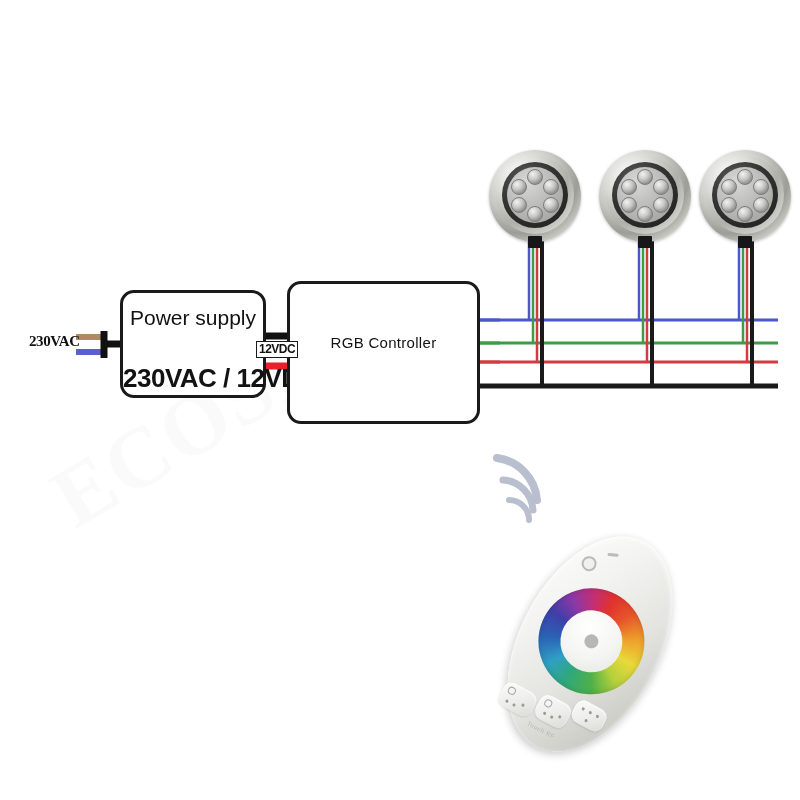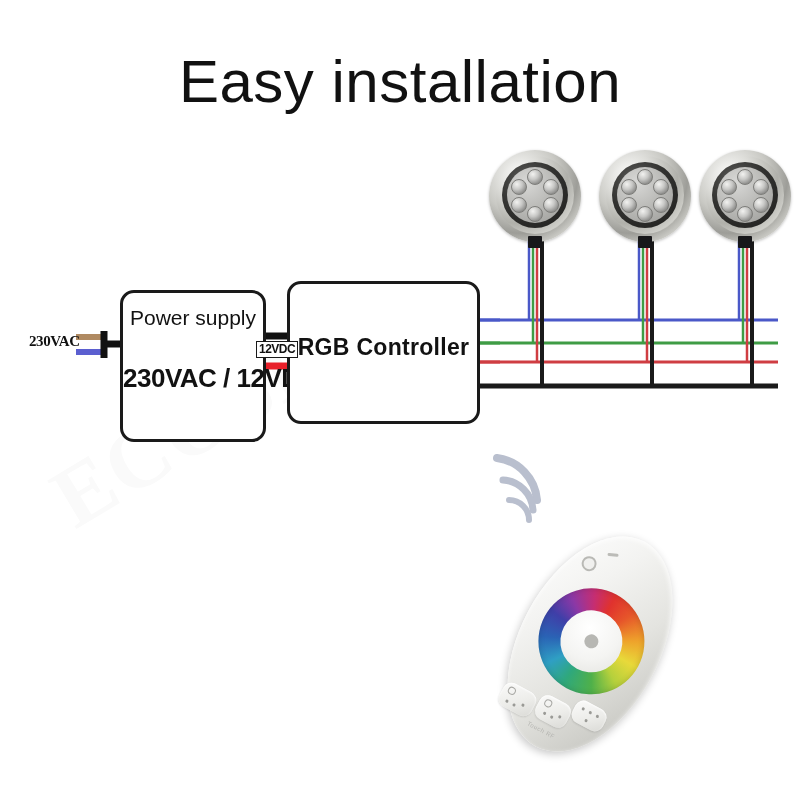--- a/index.html
+++ b/index.html
@@ -66,21 +66,21 @@
     position: absolute;
     background: #ffffff;
     border: 3px solid #1a1a1a;
     border-radius: 14px;
     box-sizing: border-box;
   }
   #psu-box {
     left: 120px;
     top: 290px;
     width: 146px;
-    height: 152px;
+    height: 108px;
   }
   #rgb-box {
     left: 287px;
     top: 281px;
     width: 193px;
     height: 143px;
   }
   .box-line {
     position: absolute;
     left: 0;
@@ -96,22 +96,22 @@
     font-weight: 400;
   }
   #psu-sub {
     top: 70px;
     font-size: 26px;
     font-weight: 700;
     letter-spacing: -0.5px;
   }
   #rgb-title {
     top: 50px;
-    font-size: 23px;
-    font-weight: 700;
+    font-size: 15px;
+    font-weight: 400;
     letter-spacing: 0.3px;
   }
 
   
   .wire-label {
     position: absolute;
     font-family: "Liberation Sans", sans-serif;
     font-weight: 700;
     color: #111111;
     white-space: nowrap;
@@ -324,21 +324,20 @@
     top: 448px;
     width: 90px;
     height: 92px;
   }
 </style>
 </head>
 <body>
 
 <div id="stage">
 
-  <div id="title">Easy installation</div>
 
   <div id="watermark">ECOSLA</div>
 
   <svg id="wiring" viewBox="0 0 800 800">
 
     <line x1="76" y1="337" x2="104" y2="337" stroke="#b08a62" stroke-width="6"></line>
     <line x1="76" y1="352" x2="104" y2="352" stroke="#5b5fd0" stroke-width="6"></line>
     <line x1="104" y1="331" x2="104" y2="358" stroke="#111111" stroke-width="7"></line>
     <line x1="104" y1="344" x2="122" y2="344" stroke="#111111" stroke-width="7"></line>
 

